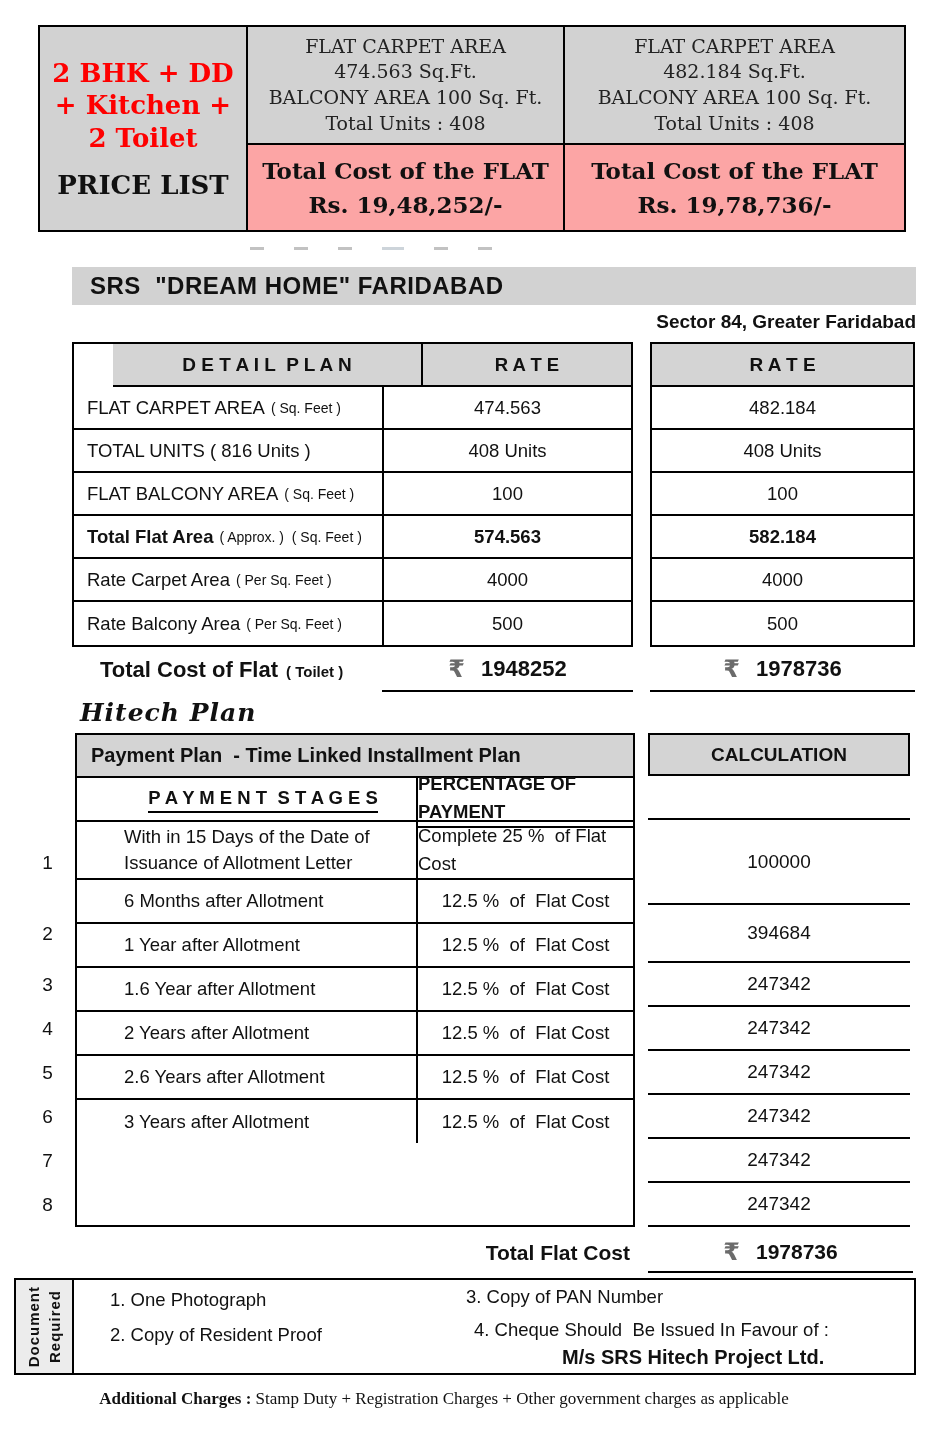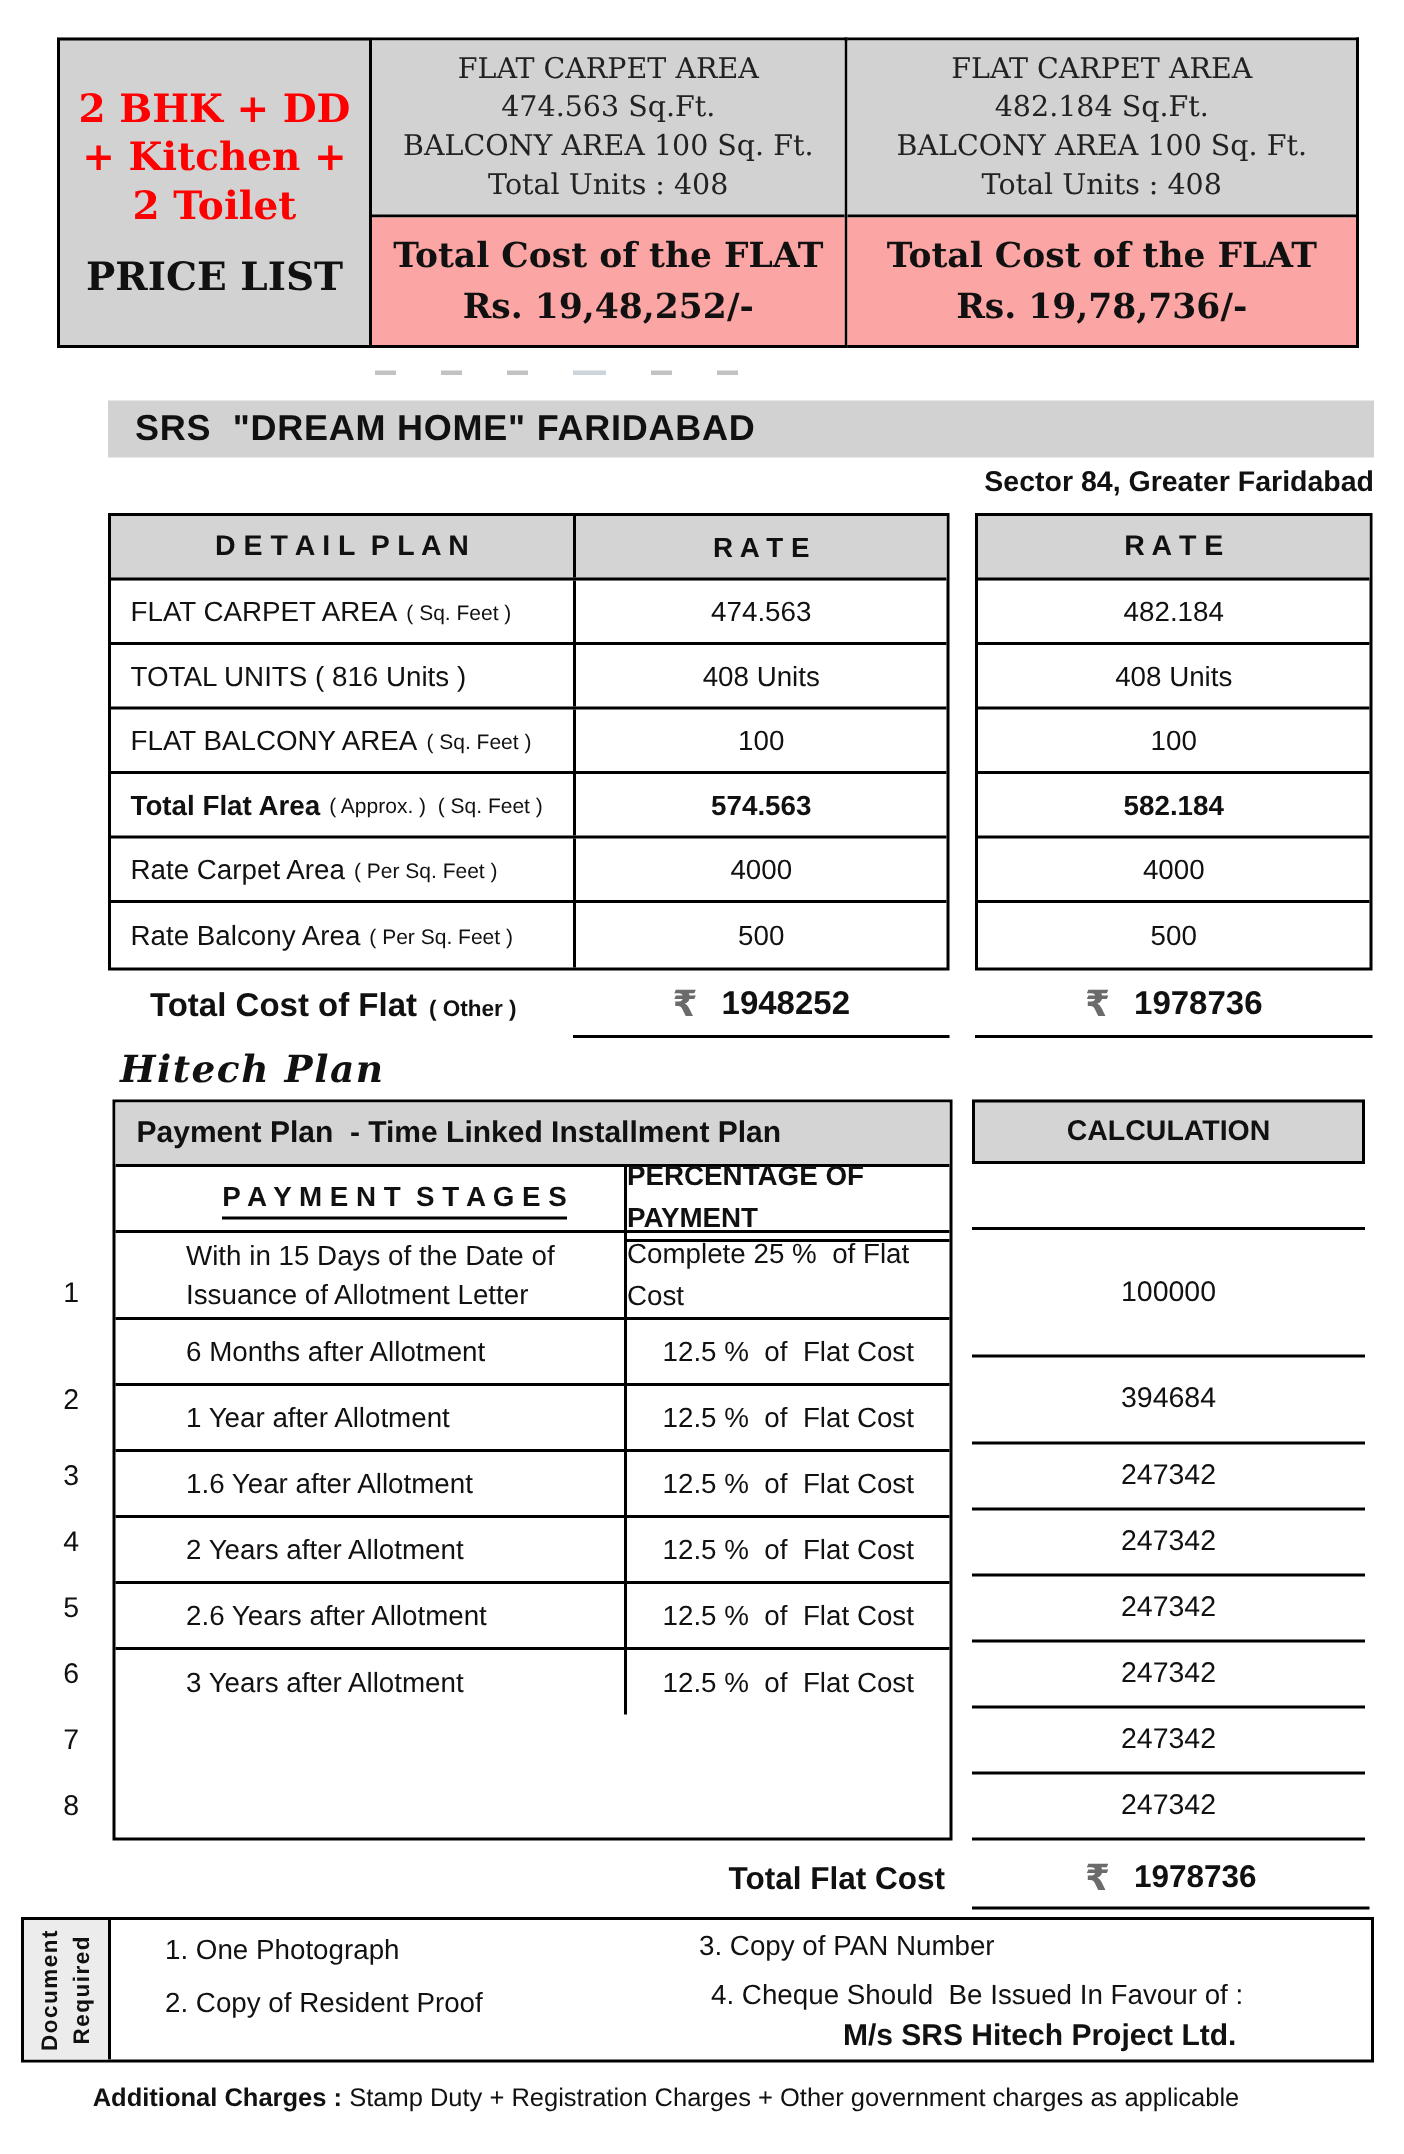--- a/index.html
+++ b/index.html
@@ -51,21 +51,21 @@
   .detail-left { width:561px; border:2px solid #000; }
   .detail-right { width:265px; border:2px solid #000; margin-left:17px; }
   .d-row { display:flex; height:43px; border-bottom:2px solid #000; }
   .d-row:last-child { border-bottom:none; }
   .d-label {
     width:310px; display:flex; align-items:center; padding-left:13px;
     font-size:18.5px; border-right:2px solid #000;
   }
   .d-label .sub { font-size:14px; margin-left:6px; }
   .d-val { flex:1; display:flex; align-items:center; justify-content:center; font-size:18.5px; }
-  .d-header { background:#d4d4d4; font-weight:bold; }
+  .d-header { background:#d4d4d4; font-weight:bold;margin-left:39px; }
   .d-header .d-label { justify-content:center; padding-left:0; font-size:19px; }
   .d-row.boldrow .d-label, .d-row.boldrow .d-val { font-weight:bold; }
   .r-cell { height:43px; border-bottom:2px solid #000; display:flex; align-items:center; justify-content:center; font-size:18.5px; }
   .r-cell:last-child { border-bottom:none; }
   .r-head { background:#d4d4d4; font-weight:bold; font-size:19px; }
   .r-cell.boldrow { font-weight:bold; }
 
   
   .total-flat { position:absolute; left:72px; top:648px; display:flex; align-items:center; }
   .tf-label { width:310px; padding-left:28px; font-weight:bold; font-size:22px; }
@@ -114,21 +114,21 @@
     font-weight:bold; font-size:15px; letter-spacing:1px; line-height:1.4;
   }
   .doc-content { position:relative; flex:1; font-size:18.5px; }
   .doc-i1 { position:absolute; left:36px; top:9px; }
   .doc-i2 { position:absolute; left:36px; top:44px; }
   .doc-i3 { position:absolute; left:392px; top:6px; }
   .doc-i4 { position:absolute; left:400px; top:39px; }
   .doc-fav { position:absolute; left:488px; top:66px; font-weight:bold; font-size:20px; }
 
   
-  .note { position:absolute; left:0; top:1389px; width:888px; text-align:center; font-size:17px; }
+  .note { position:absolute; left:0; top:1389px; width:888px; text-align:center; font-size:17px;font-family:Liberation Serif, serif; }
   .note .b { font-weight:bold; }
 </style>
 </head>
 <body>
 
 <div class="top-card">
   <div class="tc-left">
     <div class="unit-red">
       <div>2 BHK + DD</div>
       <div>+ Kitchen +</div>
@@ -234,21 +234,21 @@
     <div class="r-cell">408 Units</div>
     <div class="r-cell">100</div>
     <div class="r-cell boldrow">582.184</div>
     <div class="r-cell">4000</div>
     <div class="r-cell">500</div>
   </div>
 </div>
 
 <div class="total-flat">
   <div class="tf-label">
-    <span>Total Cost of Flat</span><span class="sub">( Other )</span>
+    <span>Total Cost of Flat</span><span class="sub">( Toilet )</span>
   </div>
   <div class="tf-val">
     <span class="rupee">₹</span>
       <span>1948252</span>
   </div>
   <div class="tf-val tf-val2">
     <span class="rupee">₹</span>
       <span>1978736</span>
   </div>
 </div>

